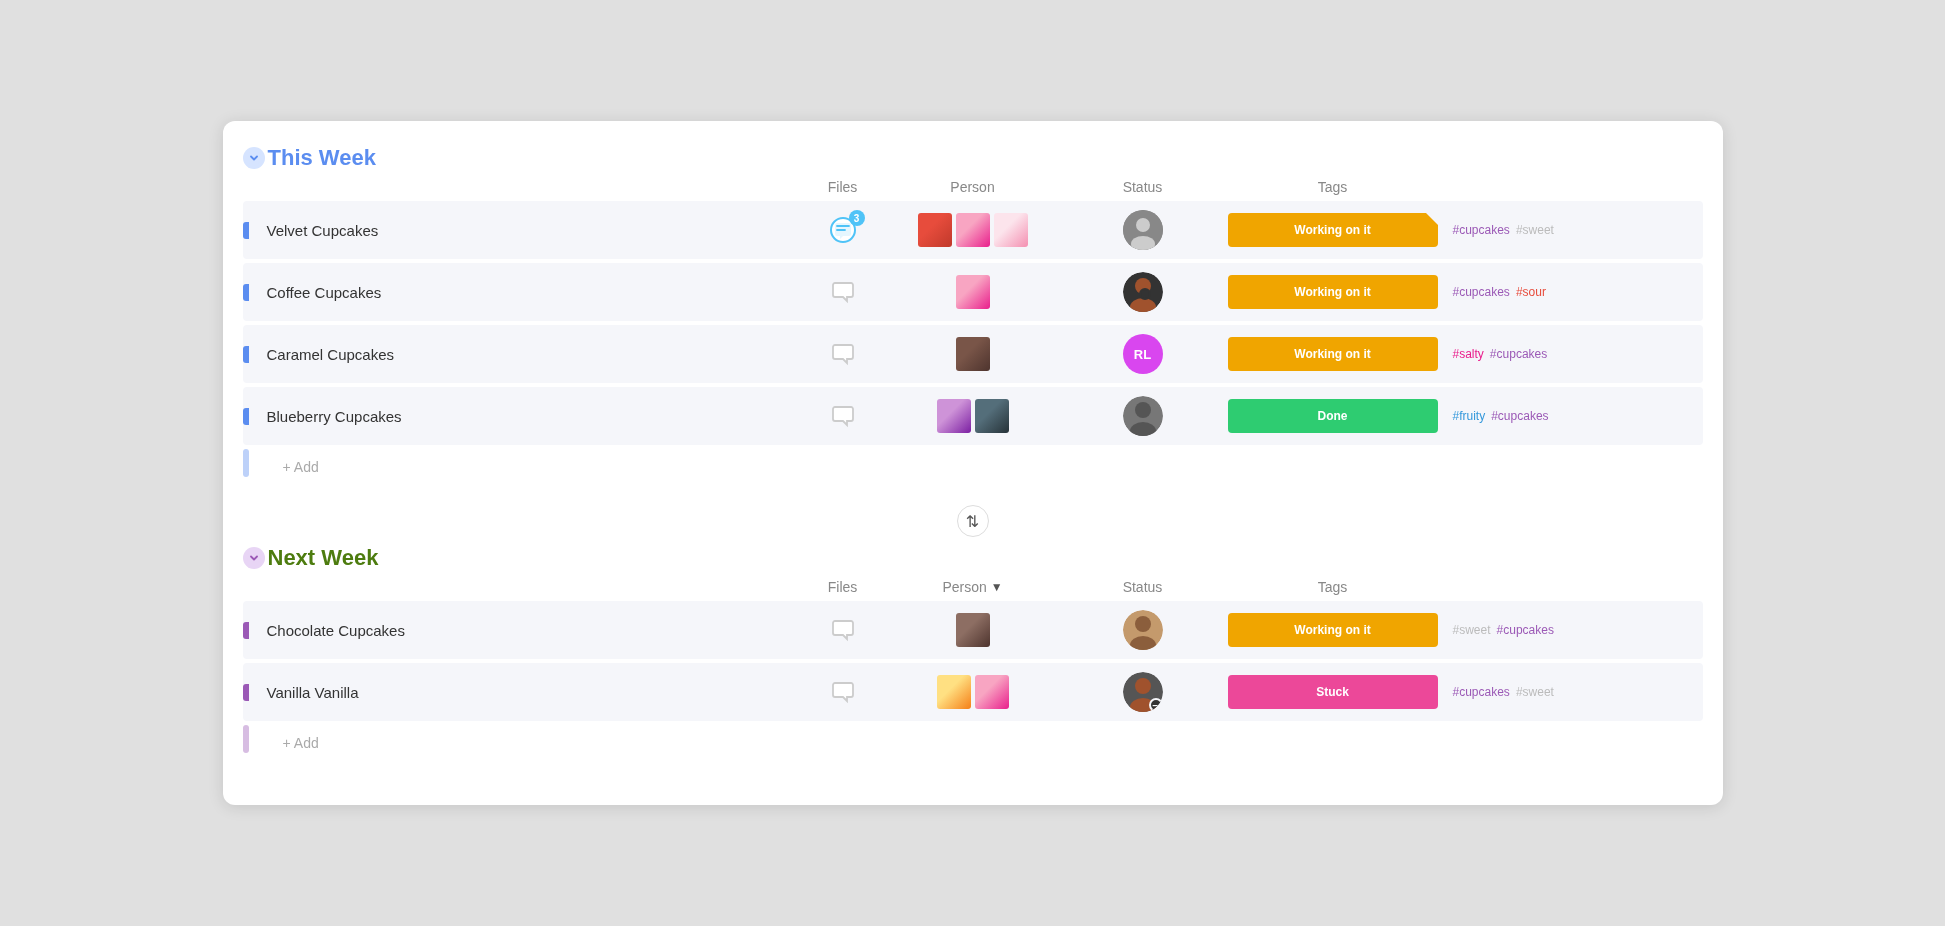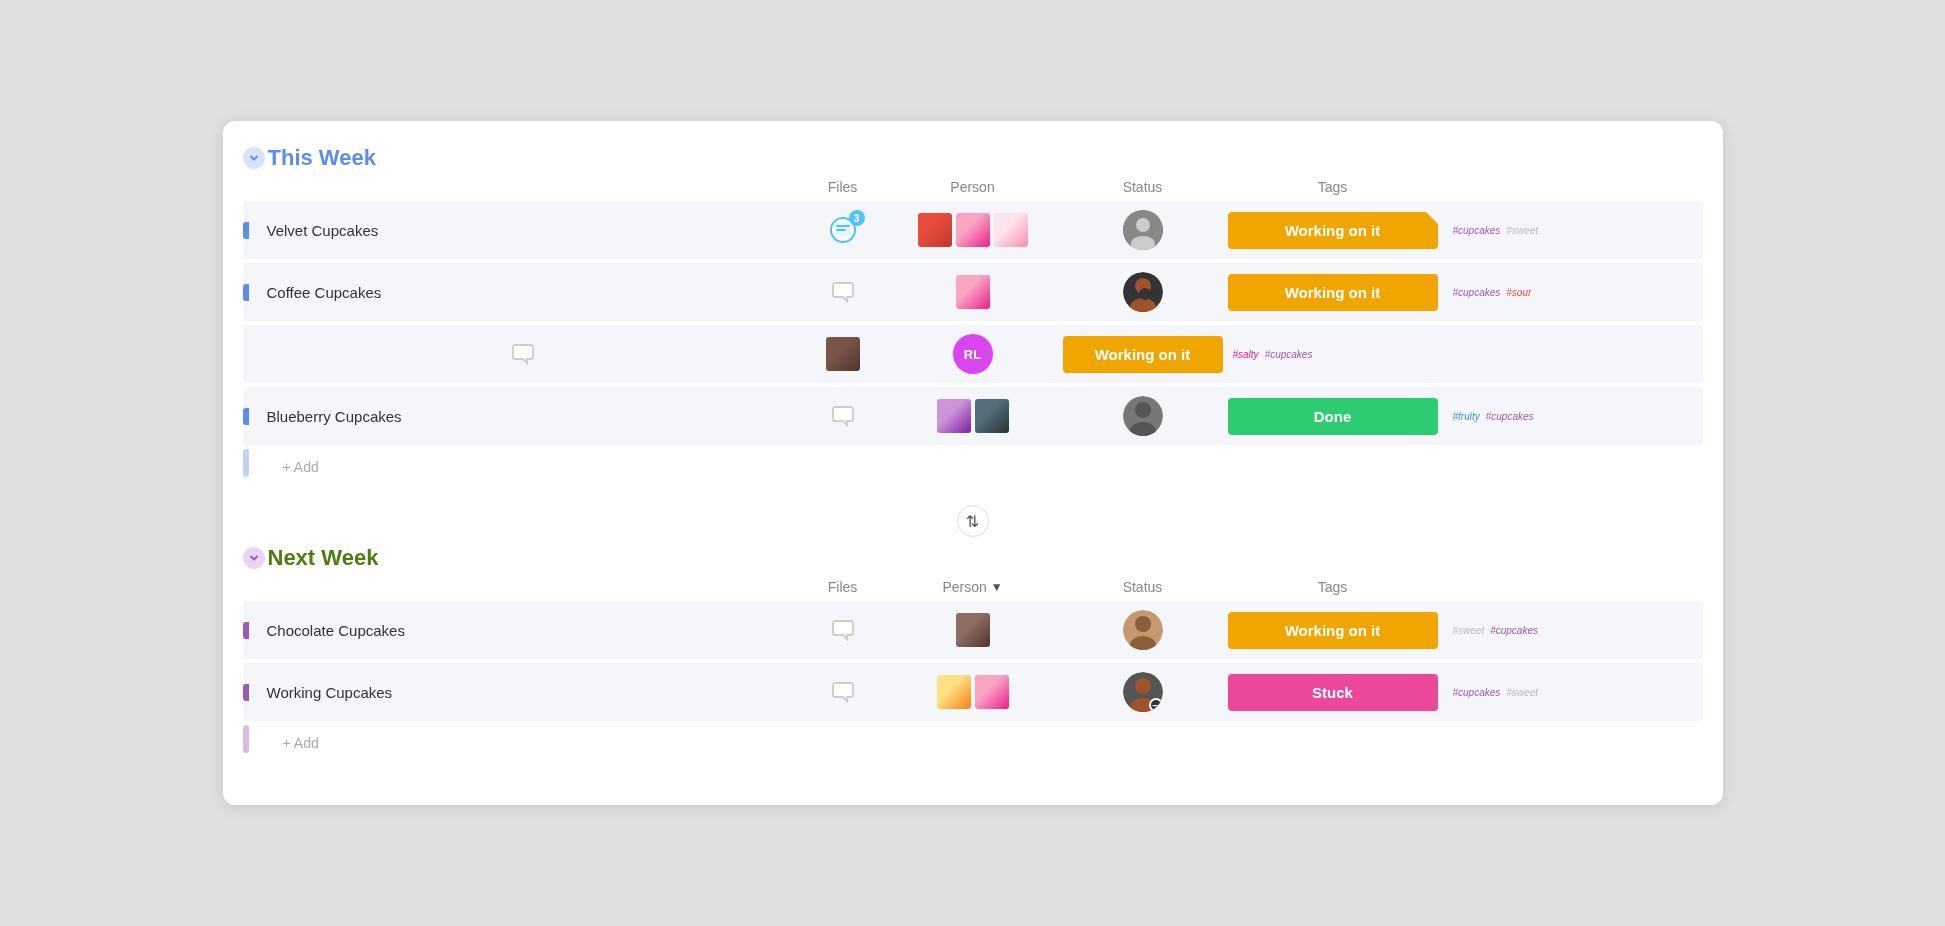--- a/index.html
+++ b/index.html
@@ -143,21 +143,21 @@
       display: flex;
       align-items: center;
       justify-content: center;
     }
     .status-badge {
       padding: 10px 6px;
       width: 210px;
       text-align: center;
       border-radius: 4px;
       color: #fff;
-      font-size: 15px;
+      font-size: 12px;
       font-weight: 600;
     }
     .status-orange { background: #f0a500; }
     .status-orange-notch {
       background: #f0a500;
       position: relative;
     }
     .status-orange-notch::after {
       content: '';
       position: absolute;
@@ -171,21 +171,21 @@
     .status-red { background: #ec4899; }
 
     .row-tags {
       display: flex;
       align-items: center;
       justify-content: flex-start;
       gap: 6px;
       padding-left: 10px;
       flex-wrap: wrap;
     }
-    .tag { font-size: 10px; font-weight: 500; font-style: italic; }
+    .tag { font-size: 12px; font-weight: 500; }
     .tag-purple { color: #9b59b6; }
     .tag-gray { color: #bbb; }
     .tag-red { color: #e74c3c; }
     .tag-pink { color: #e91e8c; }
     .tag-blue { color: #3498db; }
 
     .add-row {
       display: flex;
       align-items: center;
       gap: 12px;
@@ -318,20 +318,24 @@
       <div class="row-status">
         <div class="status-badge status-orange">Working on it</div>
       </div>
       <div class="row-tags">
         <span class="tag tag-purple">#cupcakes</span>
         <span class="tag tag-red">#sour</span>
       </div>
     </div>
 
     <div class="table-row">
+      <div class="row-left">
+        <div class="row-indicator blue-bar"></div>
+        <span class="row-name">Caramel Cupcakes</span>
+      </div>
       <div class="row-chat">
         <div class="chat-icon">
           <svg viewBox="0 0 28 28" fill="none">
               <path d="M22 5H6a2 2 0 00-2 2v10a2 2 0 002 2h8l4 4v-4h4a2 2 0 002-2V7a2 2 0 00-2-2z" stroke="#ccc" stroke-width="1.8" fill="white"></path>
             </svg>
         </div>
       </div>
       <div class="row-files">
         <div class="file-thumb cupcake-brown"></div>
       </div>
@@ -441,21 +445,21 @@
       </div>
       <div class="row-tags">
         <span class="tag tag-gray">#sweet</span>
         <span class="tag tag-purple">#cupcakes</span>
       </div>
     </div>
 
     <div class="table-row">
       <div class="row-left">
         <div class="row-indicator purple-bar"></div>
-        <span class="row-name">Working Cupcakes</span>
+        <span class="row-name">Vanilla Vanilla</span>
       </div>
       <div class="row-chat">
         <div class="chat-icon">
           <svg viewBox="0 0 28 28" fill="none">
               <path d="M22 5H6a2 2 0 00-2 2v10a2 2 0 002 2h8l4 4v-4h4a2 2 0 002-2V7a2 2 0 00-2-2z" stroke="#ccc" stroke-width="1.8" fill="white"></path>
             </svg>
         </div>
       </div>
       <div class="row-files">
         <div class="file-thumb cupcake-yellow"></div>

